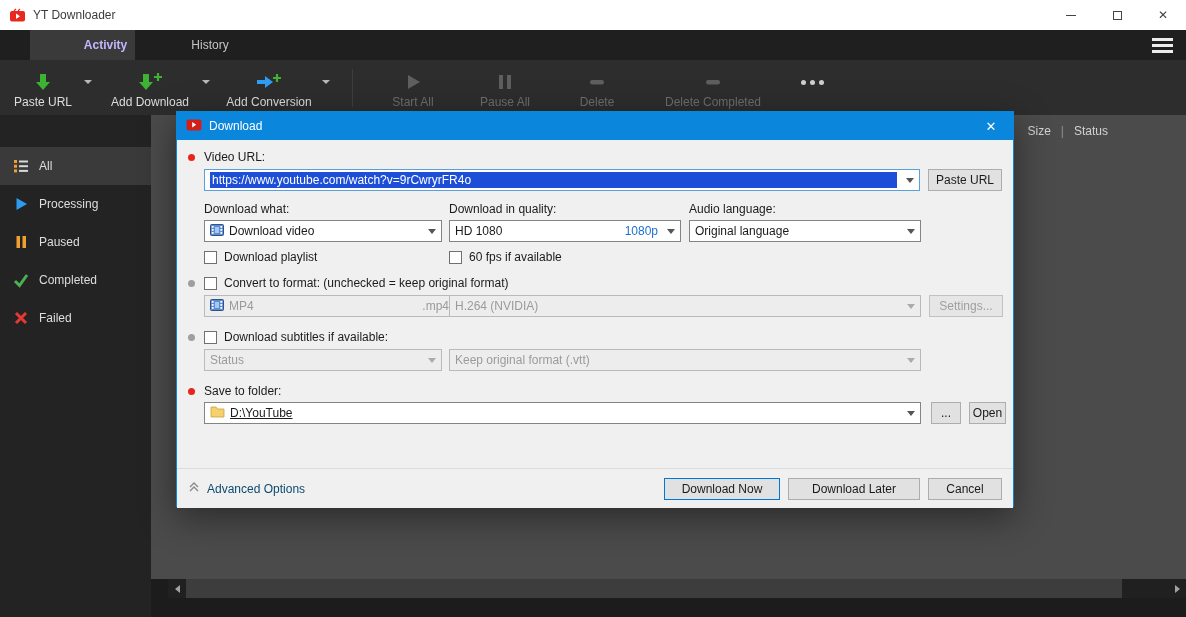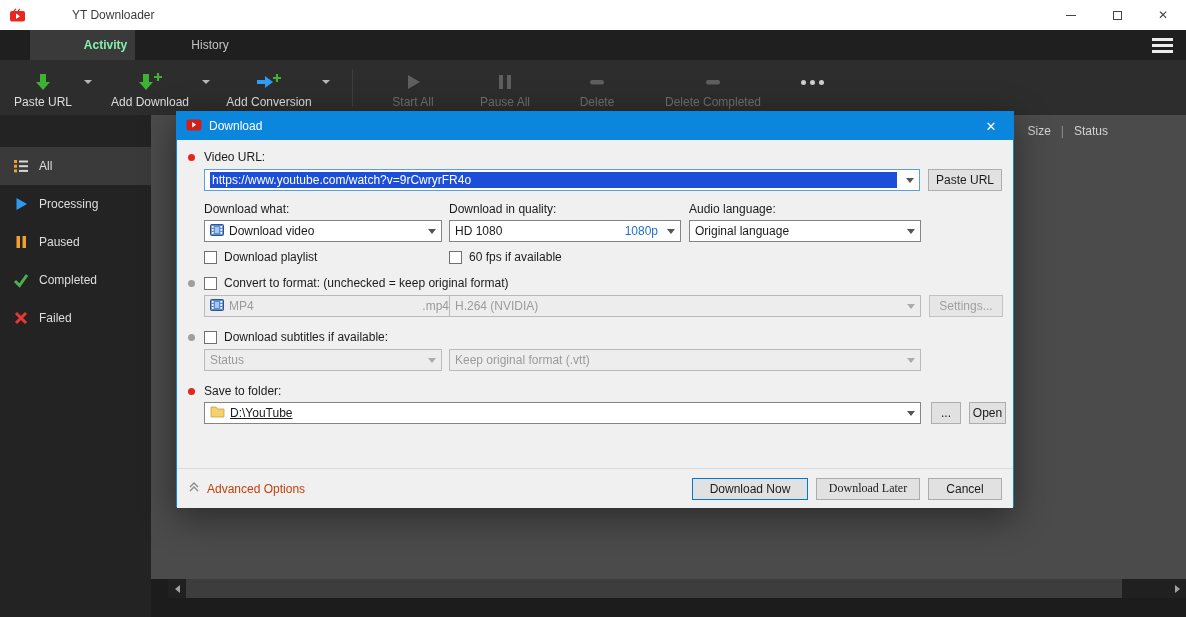--- a/index.html
+++ b/index.html
@@ -2,31 +2,31 @@
 <html><head>
 <meta charset="utf-8">
 <style>
   * { margin:0; padding:0; box-sizing:border-box; }
   html,body { width:1186px; height:617px; }
   body { font-family:"Liberation Sans", sans-serif; font-size:12px; background:#1c1c1c; position:relative; overflow:hidden; color:#1b1b1b; }
 
   
   .titlebar { height:30px; background:#ffffff; display:flex; align-items:center; padding-left:9px; position:relative; }
   .app-icon { display:flex; align-items:center; margin-right:7px; }
-  .app-title { color:#3c3c3c;margin-left:39px; }
+  .app-title { color:#3c3c3c; }
   .win-controls { position:absolute; right:0; top:0; height:30px; display:flex; }
   .wc { width:46px; height:30px; display:flex; align-items:center; justify-content:center; cursor:default; }
   .wc-min { width:10px; height:1px; background:#444; display:inline-block; }
   .wc-max { width:9px; height:9px; border:1px solid #444; display:inline-block; }
   .wc-close { color:#444; font-size:12px; }
 
   
   .tabbar { height:30px; background:#1f1f1f; display:flex; position:relative; }
   .tab { display:flex; align-items:center; justify-content:center; color:#c4c4c4; cursor:default; }
-  .tab.activity { margin-left:30px; width:105px; background:#3a3a3a; color:#86efac; font-weight:bold;padding-left:46px; }
+  .tab.activity { margin-left:30px; width:105px; background:#3a3a3a; color:#c4b5fd; font-weight:bold;padding-left:46px; }
   .tab.history { width:150px; }
   .hamburger { position:absolute; right:13px; top:8px; display:flex; flex-direction:column; gap:3px; }
   .hamburger span { width:21px; height:3px; background:#ececec; }
 
   
   .toolbar { height:55px; background:#2d2d2d; display:flex; align-items:center; padding-left:4px; }
   .tbwrap { display:flex; align-items:center; }
   .tbtn { display:flex; flex-direction:column; align-items:center; gap:3px; padding:3px 8px 0; color:#dedede; }
   .tbtn .ticon { height:22px; display:flex; align-items:flex-end; }
   .tbtn.disabled { color:#6e6e6e; }
@@ -80,21 +80,21 @@
   .ext { color:#6f6f6f; margin-left:auto; flex:none; }
 
   .btn { height:22px; background:#e1e1e1; border:1px solid #adadad; font-family:"Liberation Sans",sans-serif; font-size:12px; color:#1b1b1b; padding:0 6px; cursor:default; }
   .btn.primary { border-color:#0078d7; }
   .btn.disabled { color:#9f9f9f; border-color:#c2c2c2; background:#e6e6e6; }
 
   .check { display:flex; align-items:center; gap:7px; color:#1b1b1b; cursor:default; }
   .checkbox { width:13px; height:13px; background:#fff; border:1px solid #707070; flex:none; display:inline-block; }
 
   .dialog-footer { position:absolute; left:0; right:0; bottom:0; height:40px; border-top:1px solid #dcdcdc; display:flex; align-items:center; padding:0 11px; background:#f0f0f0; }
-  .adv { display:flex; align-items:center; gap:7px; color:#c2410c; }
+  .adv { display:flex; align-items:center; gap:7px; color:#0c4a6e; }
   .footer-btns { margin-left:auto; display:flex; gap:8px; }
 </style>
 </head>
 <body>
 
 <div class="titlebar">
   <span class="app-icon">
     <svg width="17" height="14" viewBox="0 0 17 14">
       <path d="M5 3L7 0.8M9 3L11 0.8" stroke="#e8281e" stroke-width="1.2" fill="none"></path>
       <rect x="1" y="3" width="15" height="10.5" rx="2" fill="#e8281e"></rect>
@@ -413,19 +413,19 @@
       <div class="adv">
         <span>
           <svg width="12" height="12" viewBox="0 0 12 12">
               <path d="M2 6l4-4 4 4M2 10l4-4 4 4" stroke="#8a8a8a" stroke-width="1.4" fill="none"></path>
             </svg>
         </span>
         <span>Advanced Options</span>
       </div>
       <div class="footer-btns">
         <button class="btn primary" style="width:116px;">Download Now</button>
-        <button class="btn" style="width:104px;font-family:Liberation Serif, serif;">Download Later</button>
+        <button class="btn" style="width:132px;">Download Later</button>
         <button class="btn" style="width:74px;">Cancel</button>
       </div>
     </div>
 
   </div>
 </div>
 
 </body></html>

